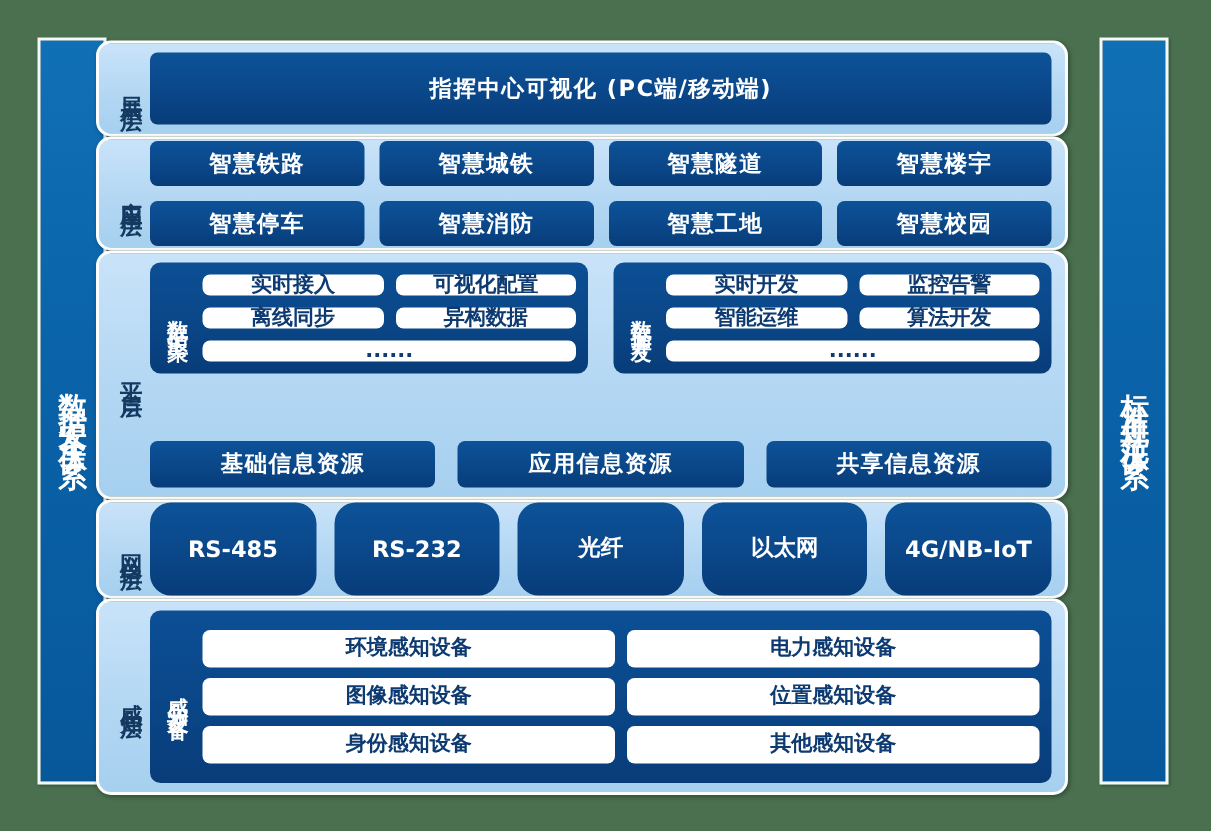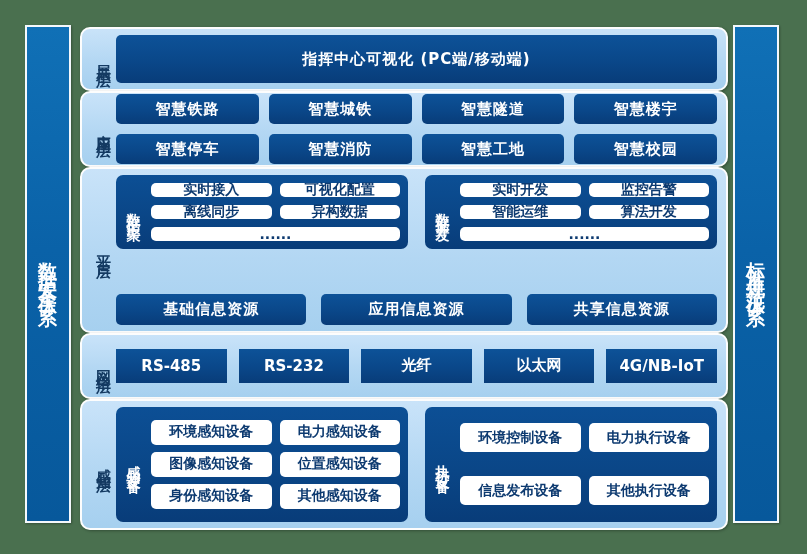--- a/index.html
+++ b/index.html
@@ -11,21 +11,21 @@
     background:linear-gradient(180deg,#1070b6 0%,#0a62a8 45%,#07589b 100%);
     border:2px solid #f4f8fc;box-sizing:border-box;
     box-shadow:1px 1px 2px rgba(0,0,0,.28);
     display:flex;align-items:center;justify-content:center;}
   .pillar.left{left:25px;}
   .pillar.right{left:733px;}
   .pillar-text{writing-mode:vertical-rl;text-orientation:upright;
     color:#ffffff;font-size:19px;font-weight:bold;letter-spacing:9px;line-height:1;}
 
   
-  .stack{position:absolute;left:80px;top:27px;width:648px;height:503px;
+  .stack{position:absolute;left:64px;top:27px;width:648px;height:503px;
     display:flex;flex-direction:column;justify-content:space-between;}
 
   .layer{box-sizing:border-box;border:2px solid #fdfdfd;border-radius:10px;
     background:linear-gradient(180deg,#c9e3f9 0%,#b3d7f3 55%,#a6d0ef 100%);
     box-shadow:1px 1px 3px rgba(0,0,0,.3);
     display:flex;align-items:center;padding:6px 9px 6px 8px;}
   .layer-label{writing-mode:vertical-rl;text-orientation:upright;
     color:#143a62;font-weight:bold;font-size:15px;letter-spacing:5px;line-height:1;
     flex:0 0 26px;display:flex;align-items:center;justify-content:center;}
   .layer-body{flex:1;height:100%;display:flex;align-items:center;}
@@ -55,21 +55,21 @@
   .group-grid{flex:1;display:grid;grid-template-columns:1fr 1fr;gap:8px;}
   .white-box{background:#ffffff;border-radius:5px;color:#0d3a70;font-weight:bold;
     font-size:14px;display:flex;align-items:center;justify-content:center;height:14px;}
   .wide{grid-column:1 / 3;}
   .resource-row{display:grid;grid-template-columns:1fr 1fr 1fr;gap:15px;margin-top:9px;}
   .resource-box{height:31px;font-size:15px;letter-spacing:1px;}
 
   
   .layer.network{height:66px;}
   .net-grid{flex:1;display:grid;grid-template-columns:repeat(5,1fr);gap:12px;}
-  .net-box{height:34px;font-size:15px;border-radius:0;}
+  .net-box{height:62px;font-size:15px;border-radius:14px;}
 
   
   .layer.perception{height:133px;}
   .perc-body{flex:1;display:flex;gap:17px;height:100%;align-items:stretch;}
   .perc-group{flex:1;display:flex;}
   .dev-grid{flex:1;display:grid;grid-template-columns:1fr 1fr;gap:7px 8px;align-content:center;}
   .dev-grid.exec{row-gap:24px;align-content:center;}
   .dev-box{height:25px;font-size:14px;}
   .dev-grid.exec .dev-box{height:29px;}
 </style>
@@ -166,27 +166,18 @@
             <div class="group-label">感知设备</div>
             <div class="dev-grid">
               <div class="white-box dev-box">环境感知设备</div>
               <div class="white-box dev-box">电力感知设备</div>
               <div class="white-box dev-box">图像感知设备</div>
               <div class="white-box dev-box">位置感知设备</div>
               <div class="white-box dev-box">身份感知设备</div>
               <div class="white-box dev-box">其他感知设备</div>
             </div>
           </div>
-          <div class="group perc-group">
-            <div class="group-label">执行设备</div>
-            <div class="dev-grid exec">
-              <div class="white-box dev-box">环境控制设备</div>
-              <div class="white-box dev-box">电力执行设备</div>
-              <div class="white-box dev-box">信息发布设备</div>
-              <div class="white-box dev-box">其他执行设备</div>
-            </div>
-          </div>
         </div>
       </div>
     </div>
 
   </div>
 </div>
 
 </body></html>

